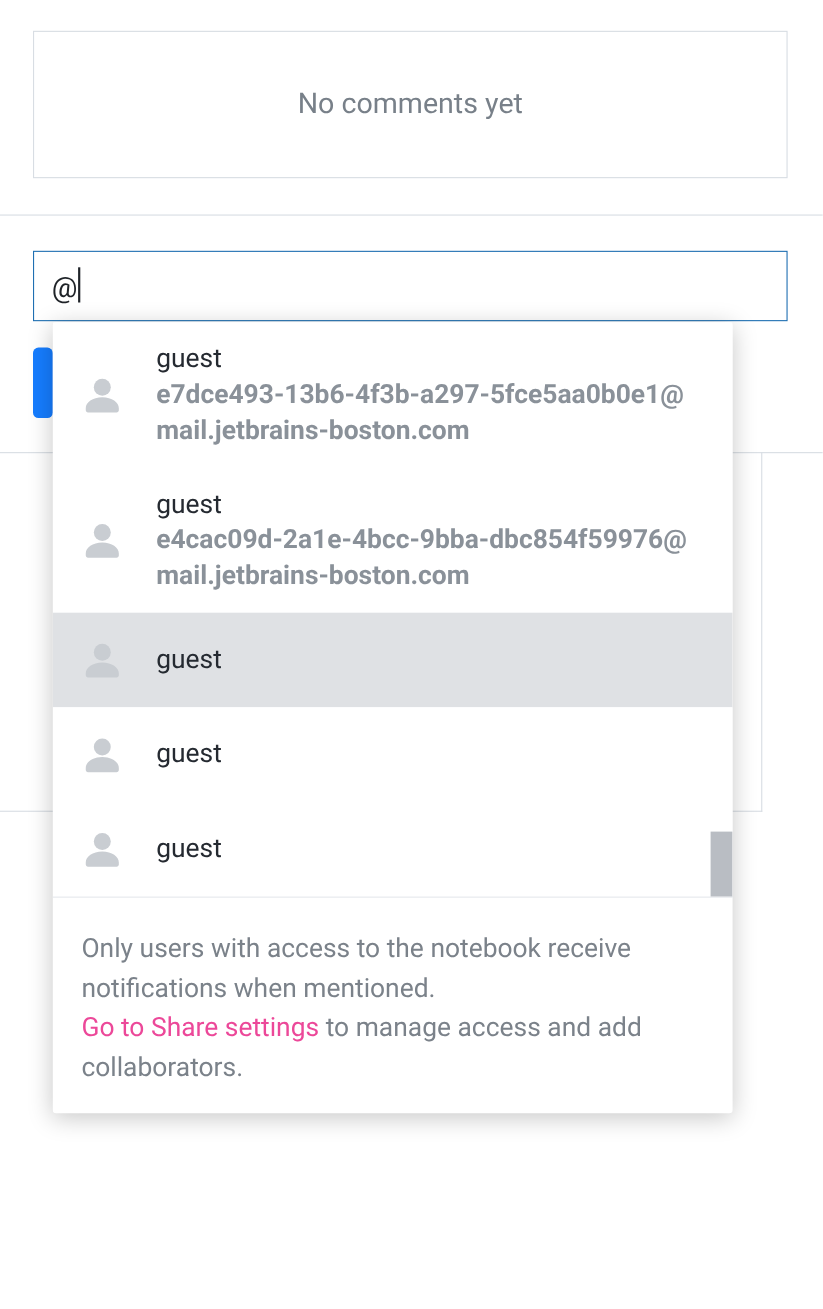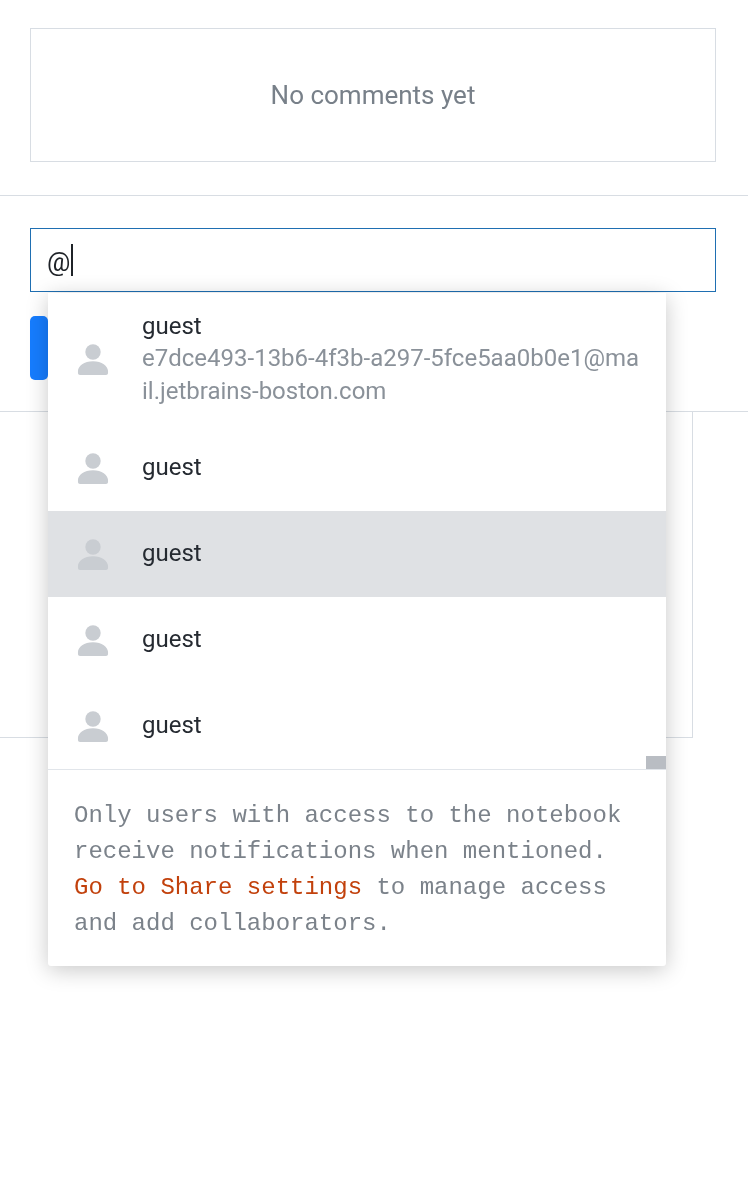--- a/index.html
+++ b/index.html
@@ -102,47 +102,46 @@
   .dd-text { flex: 1; min-width: 0; }
   .dd-name {
     font-size: 24px;
     color: #252a31;
     font-weight: 400;
     line-height: 1.3;
   }
   .dd-email {
     font-size: 24px;
     color: #8a9199;
-    font-weight: 400;
+    font-weight: 700;
     line-height: 1.35;
     word-break: break-all;
   }
 
   .dd-scrollbar {
     position: absolute;
     right: 0; top: 463px;
     width: 20px; height: 214px;
     background: #b9bdc3;
   }
 
   .dd-footer-divider {
     border-top: 1px solid #e1e5ea;
   }
   .dd-footer {
     padding: 28px 26px 24px 26px;
-    font-family: Liberation Mono, monospace;
   }
   .dd-footer-line1, .dd-footer-line2 {
     font-size: 24px;
     color: #7b828a;
     line-height: 1.5;
     font-weight: 400;
   }
   .dd-link {
-    color: #c2410c;
+    color: #ec4899;
     text-decoration: none;
   }
 </style>
 </head>
 <body>
 <div class="page">
 
   <div class="no-comments-panel">
     <div class="no-comments-text">No comments yet</div>
   </div>
@@ -174,20 +173,21 @@
         </div>
         <div class="dd-item">
           <div class="dd-avatar">
             <svg viewBox="0 0 24 24" fill="#c9cdd2" xmlns="http://www.w3.org/2000/svg">
               <circle cx="12" cy="8.2" r="4.2"></circle>
               <path d="M12 13.2c-4.8 0-8.2 2.6-8.2 5.4v1.0c0 0.6 0.5 1.1 1.1 1.1h14.2c0.6 0 1.1-0.5 1.1-1.1v-1.0c0-2.8-3.4-5.4-8.2-5.4z"></path>
             </svg>
           </div>
           <div class="dd-text">
             <div class="dd-name">guest</div>
+            <div class="dd-email">e4cac09d-2a1e-4bcc-9bba-dbc854f59976@mail.jetbrains-boston.com</div>
           </div>
         </div>
         <div class="dd-item highlighted">
           <div class="dd-avatar">
             <svg viewBox="0 0 24 24" fill="#c9cdd2" xmlns="http://www.w3.org/2000/svg">
               <circle cx="12" cy="8.2" r="4.2"></circle>
               <path d="M12 13.2c-4.8 0-8.2 2.6-8.2 5.4v1.0c0 0.6 0.5 1.1 1.1 1.1h14.2c0.6 0 1.1-0.5 1.1-1.1v-1.0c0-2.8-3.4-5.4-8.2-5.4z"></path>
             </svg>
           </div>
           <div class="dd-text">

